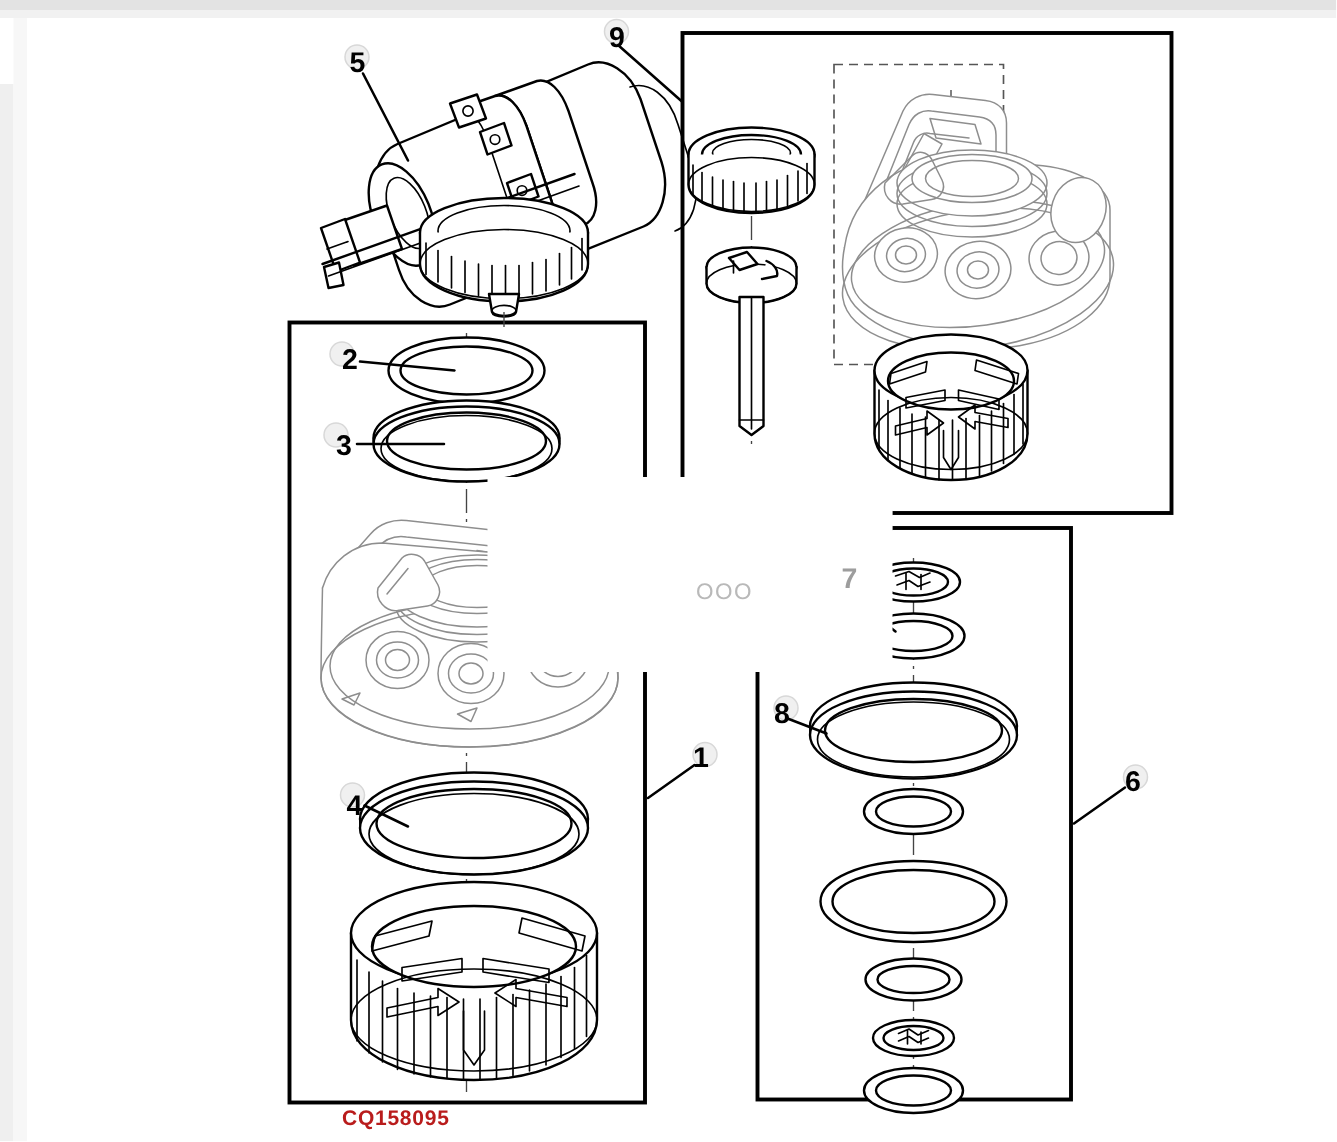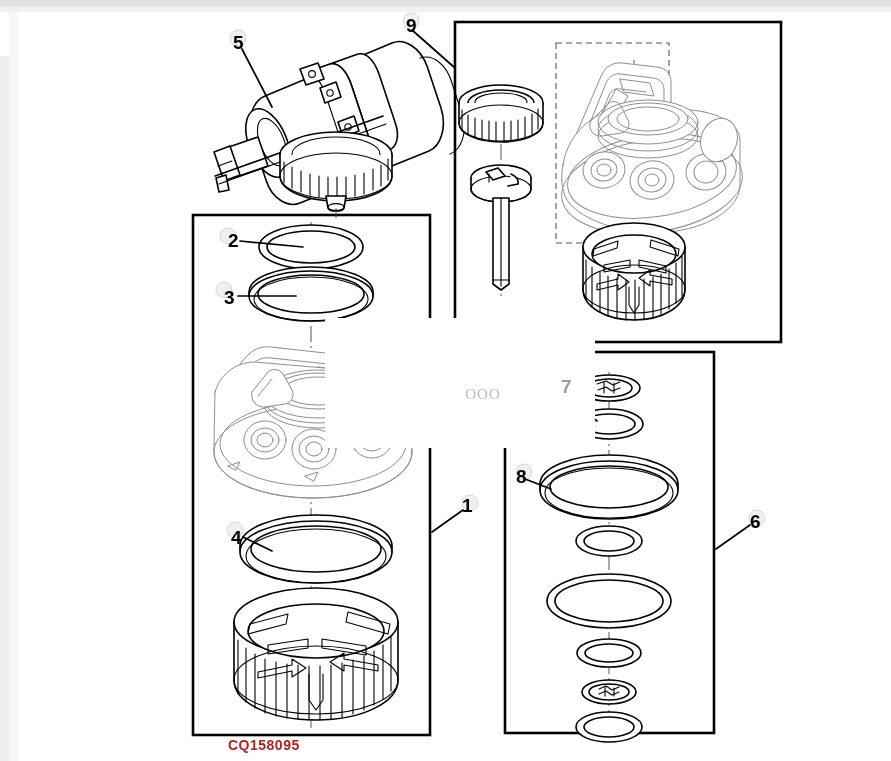--- a/index.html
+++ b/index.html
@@ -34,21 +34,21 @@
     font-size:14px;
     letter-spacing:0.5px;
     color:#b91c1c;
   }
 
   
   .wm{position:absolute;left:325px;top:318px;width:270px;height:130px;pointer-events:none;}
   .wm-bg{position:absolute;left:0;top:0;width:270px;height:130px;background:#ffffff;}
   .wm-ooo{
     position:absolute;left:118px;top:68px;width:80px;text-align:center;
-    font-family:Liberation Serif, serif;font-size:15px;color:#b9b9b9;letter-spacing:1px;
+    font-family:Liberation Sans, sans-serif;font-size:15px;color:#b9b9b9;letter-spacing:1px;
   }
   .wm-main{
     position:absolute;left:8px;top:78px;width:240px;text-align:center;
     font-family:"Liberation Serif",serif;font-weight:bold;font-size:38px;color:#bdbdbd;
     letter-spacing:1px;
   }
 </style>
 </head>
 <body>
 

